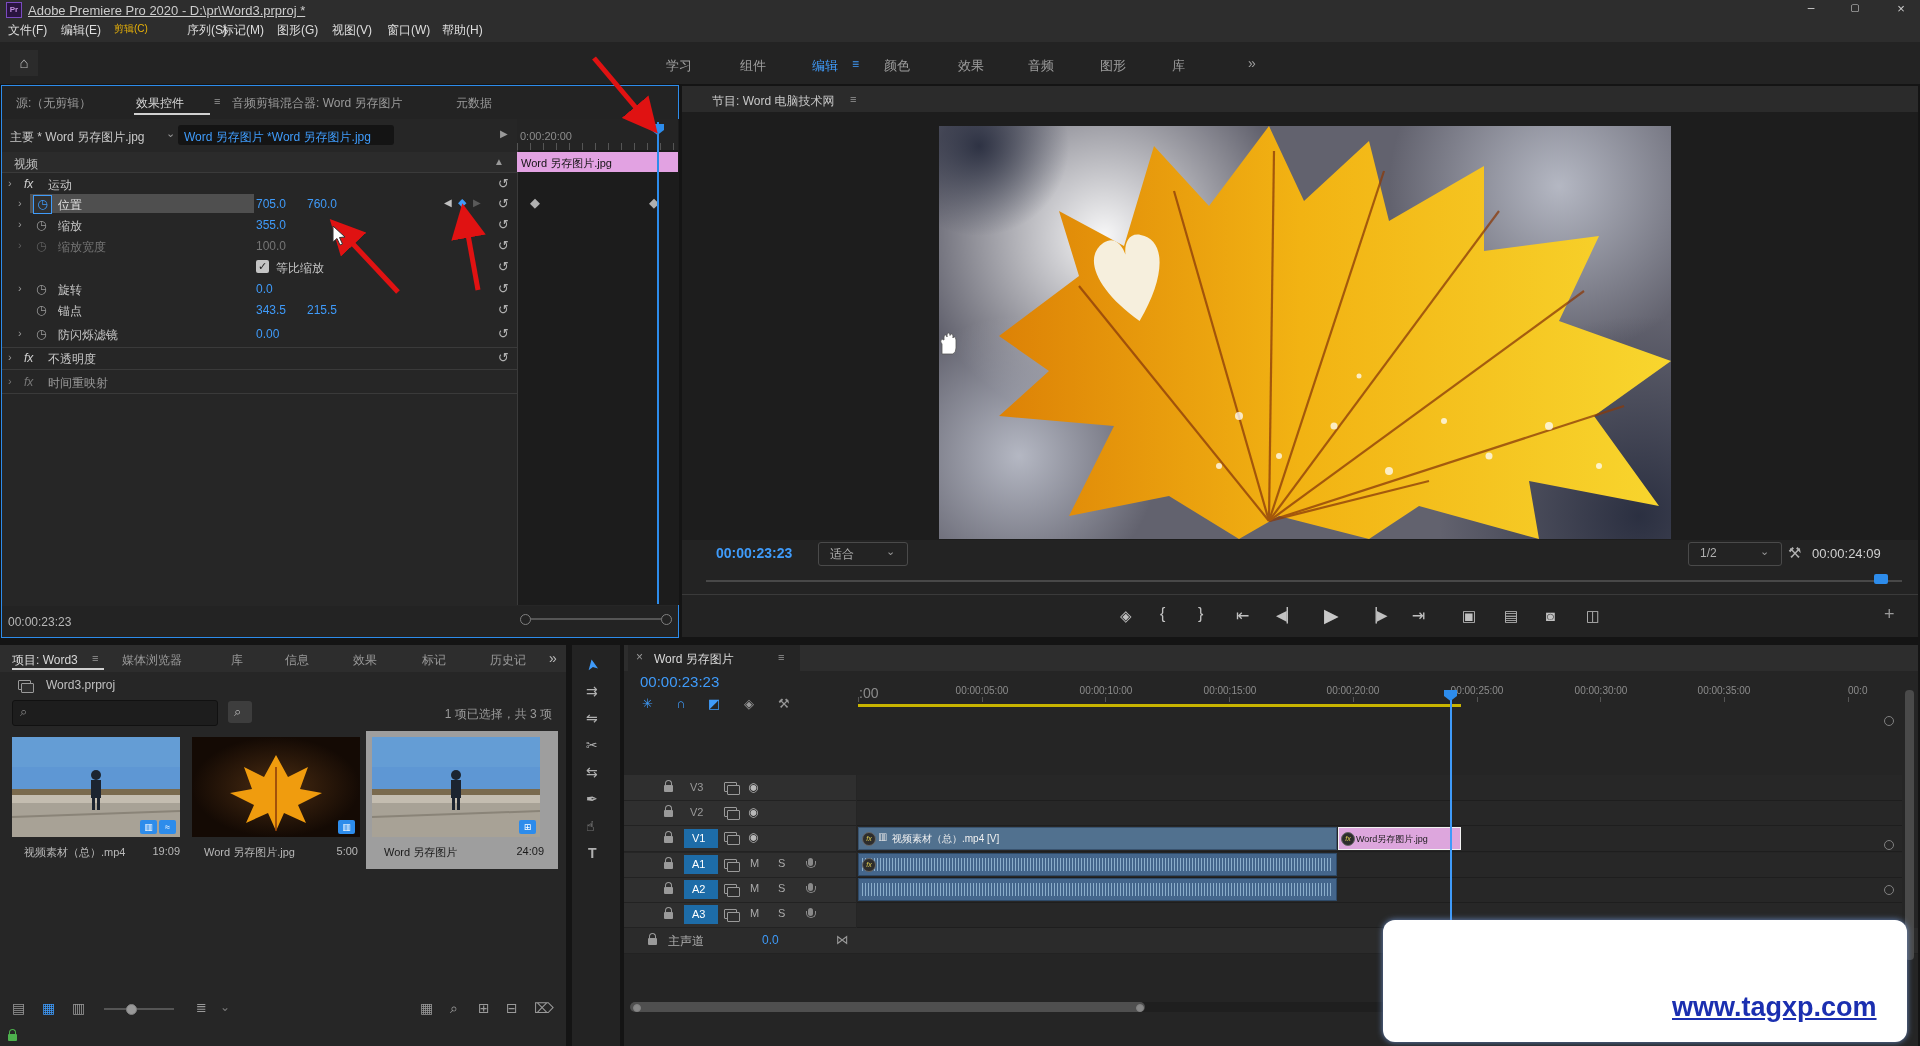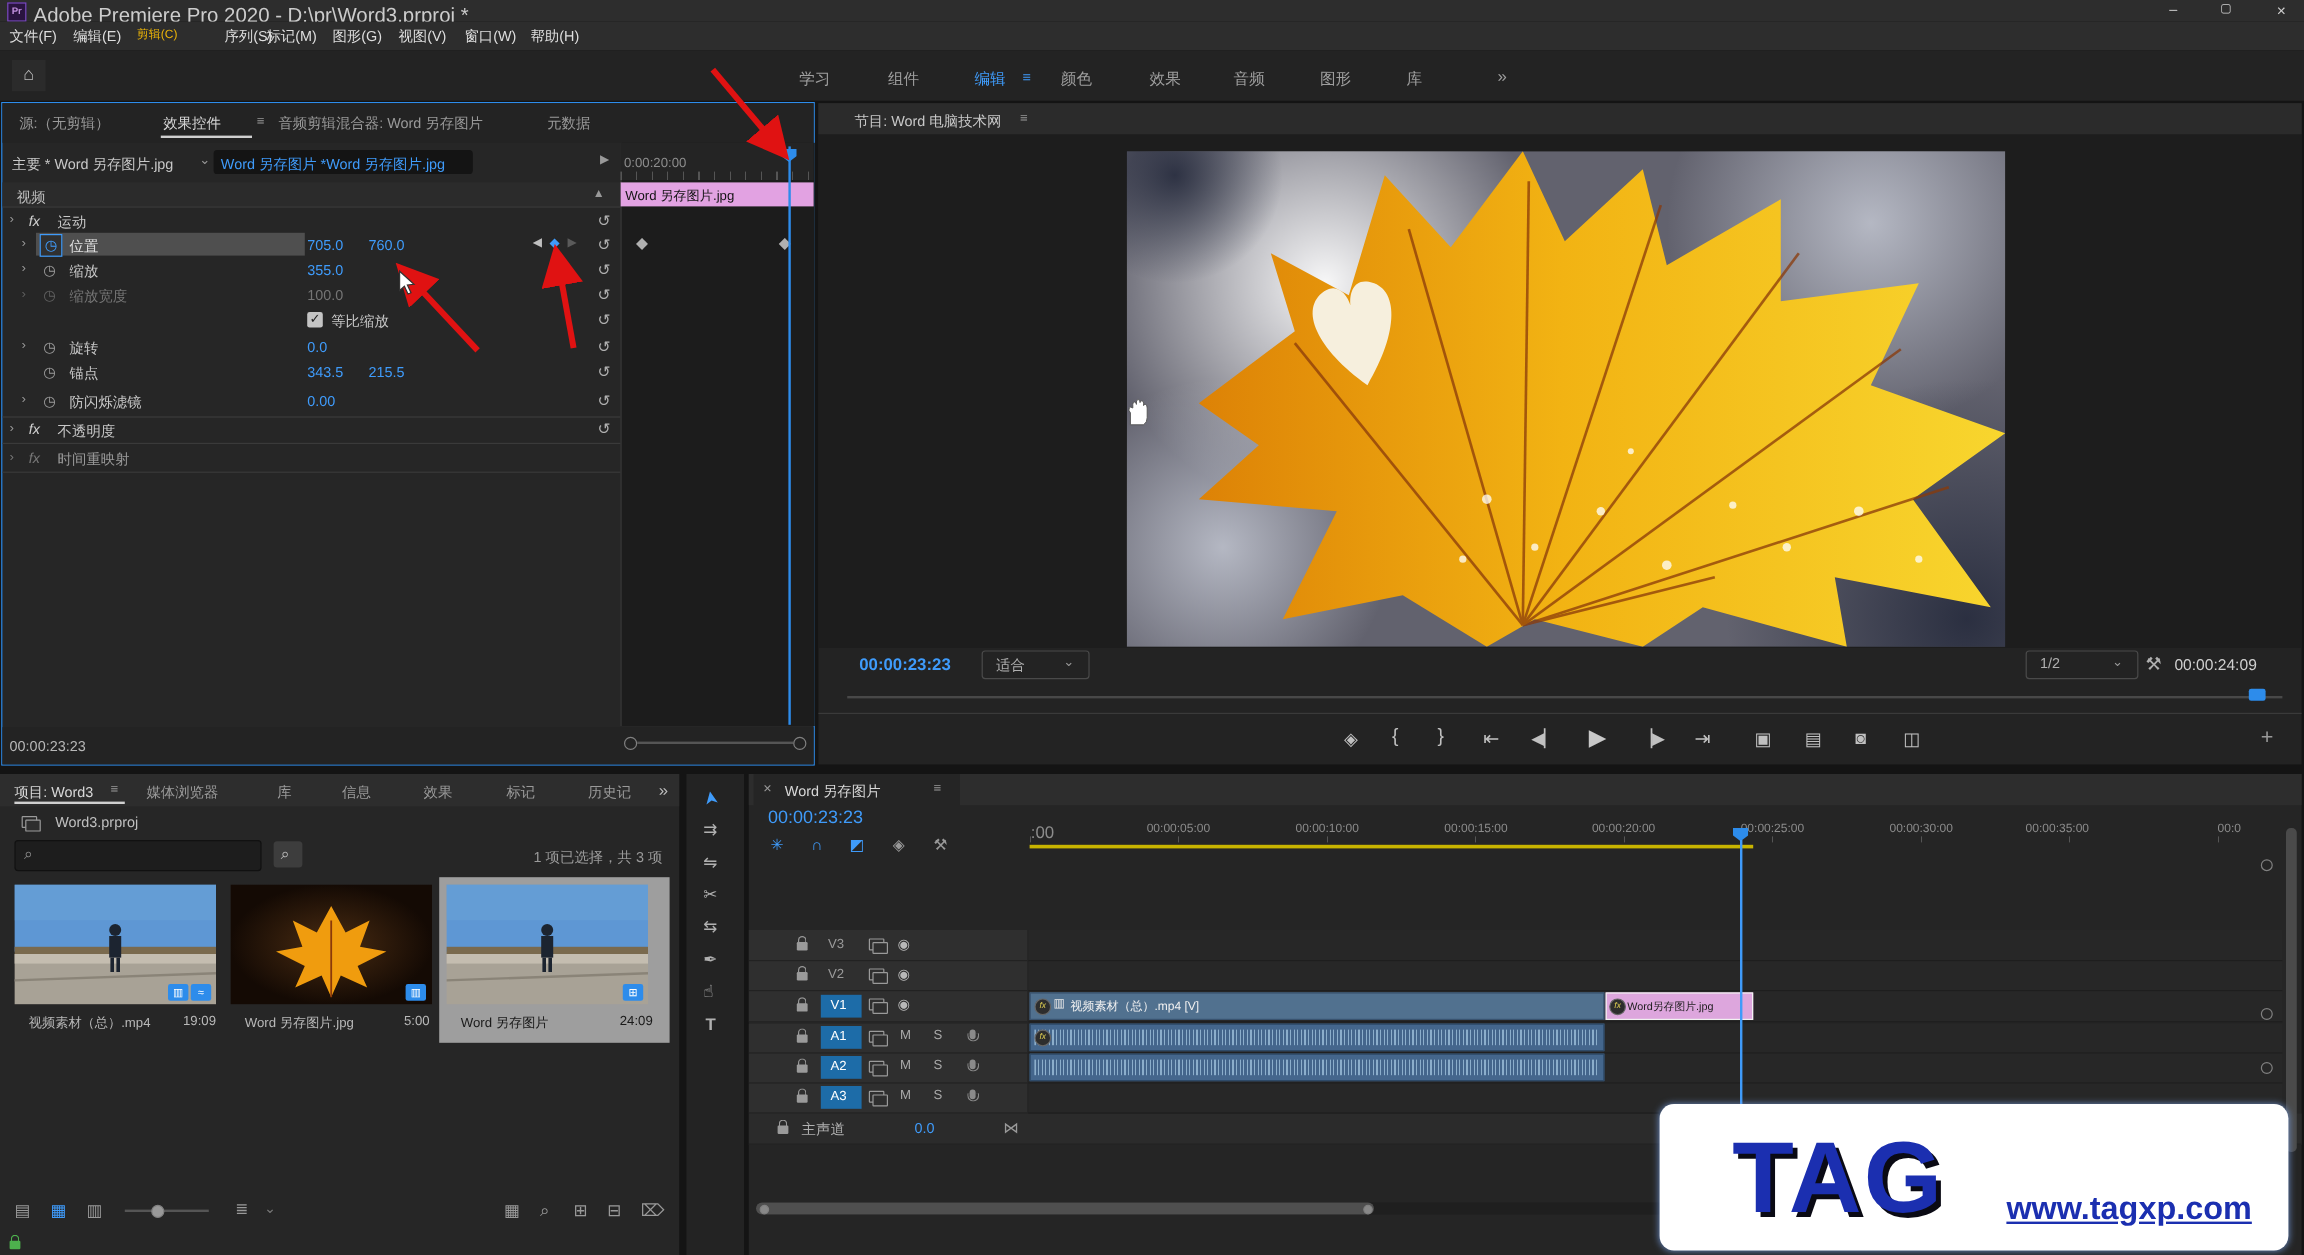--- a/index.html
+++ b/index.html
@@ -27,21 +27,21 @@
   .val{color:#3f9bfa;font-size:12px;}
   .sep{position:absolute;background:#3a3a3a;height:1px;}
 </style>
 </head>
 <body>
 
 <div id="root">
 
   <div class="a" style="left:0;top:0;width:1920px;height:18px;background:#2d2d2d;"></div>
   <div class="a" style="left:6px;top:2px;width:14px;height:14px;background:#2a1440;border:1px solid #7a4bbf;color:#c08fdc;font-size:8px;font-weight:bold;text-align:center;line-height:13px;">Pr</div>
-  <div class="a txt" style="left:28px;top:3px;font-size:17px;color:#cccccc;">Adobe Premiere Pro 2020 - D:\pr\Word3.prproj *</div>
+  <div class="a txt" style="left:28px;top:3px;font-size:13px;color:#cccccc;text-decoration:underline;">Adobe Premiere Pro 2020 - D:\pr\Word3.prproj *</div>
   <div class="a txt" style="left:1796px;top:1px;width:30px;text-align:center;font-size:12px;color:#cfcfcf;">–</div>
   <div class="a txt" style="left:1840px;top:2px;width:30px;text-align:center;font-size:10px;color:#cfcfcf;">▢</div>
   <div class="a txt" style="left:1886px;top:1px;width:30px;text-align:center;font-size:13px;color:#cfcfcf;">×</div>
 
   <div class="a" style="left:0;top:18px;width:1920px;height:24px;background:#2d2d2d;"></div>
   <div class="a txt" style="left:8px;top:22px;font-size:12px;color:#dedede;">文件(F)</div>
   <div class="a txt" style="left:61px;top:22px;font-size:12px;color:#dedede;">编辑(E)</div>
   <div class="a txt" style="left:114px;top:22px;font-size:10px;color:#eab308;">剪辑(C)</div>
   <div class="a txt" style="left:167px;top:22px;font-size:12px;color:#dedede;margin-left:20px;">序列(S)</div>
   <div class="a txt" style="left:222px;top:22px;font-size:12px;color:#dedede;">标记(M)</div>
@@ -363,21 +363,21 @@
   <div class="a txt" style="left:744px;top:696px;font-size:13px;color:#999;">◈</div>
   <div class="a txt" style="left:778px;top:696px;font-size:13px;color:#999;">⚒</div>
 
   <div class="a txt" style="left:859px;top:685px;font-size:14px;color:#8c8c8c;">:00</div>
   <div class="a txt" style="left:946px;top:685px;width:72px;text-align:center;font-size:10px;color:#8c8c8c;">00:00:05:00</div>
   <div class="a txt" style="left:1070px;top:685px;width:72px;text-align:center;font-size:10px;color:#8c8c8c;">00:00:10:00</div>
   <div class="a txt" style="left:1194px;top:685px;width:72px;text-align:center;font-size:10px;color:#8c8c8c;">00:00:15:00</div>
   <div class="a txt" style="left:1317px;top:685px;width:72px;text-align:center;font-size:10px;color:#8c8c8c;">00:00:20:00</div>
   <div class="a txt" style="left:1441px;top:685px;width:72px;text-align:center;font-size:10px;color:#8c8c8c;">00:00:25:00</div>
   <div class="a txt" style="left:1565px;top:685px;width:72px;text-align:center;font-size:10px;color:#8c8c8c;">00:00:30:00</div>
-  <div class="a txt" style="left:1688px;top:685px;width:72px;text-align:left;font-size:10px;color:#8c8c8c;">00:00:35:00</div>
+  <div class="a txt" style="left:1688px;top:685px;width:72px;text-align:center;font-size:10px;color:#8c8c8c;">00:00:35:00</div>
   <div class="a txt" style="left:1848px;top:685px;font-size:10px;color:#8c8c8c;">00:0</div>
   <div class="a" style="left:858px;top:697px;width:1044px;height:5px;background:repeating-linear-gradient(90deg,#555 0 1px,rgba(0,0,0,0) 1px 123.75px);"></div>
   <div class="a" style="left:858px;top:704px;width:603px;height:3px;background:#c8b400;"></div>
 
   <div class="a" style="left:624px;top:775px;width:232px;height:25px;background:#2f2f2f;border-bottom:1px solid #222;"></div>
   <div class="a" style="left:624px;top:801px;width:232px;height:24px;background:#2f2f2f;border-bottom:1px solid #222;"></div>
   <div class="a" style="left:624px;top:826px;width:232px;height:25px;background:#2f2f2f;border-bottom:1px solid #222;"></div>
   <div class="a" style="left:624px;top:853px;width:232px;height:24px;background:#2f2f2f;border-bottom:1px solid #222;"></div>
   <div class="a" style="left:624px;top:878px;width:232px;height:24px;background:#2f2f2f;border-bottom:1px solid #222;"></div>
   <div class="a" style="left:624px;top:903px;width:232px;height:24px;background:#2f2f2f;border-bottom:1px solid #222;"></div>
@@ -458,21 +458,20 @@
   <div class="circ" style="left:1884px;top:716px;width:8px;height:8px;"></div>
   <div class="circ" style="left:1884px;top:840px;width:8px;height:8px;"></div>
   <div class="circ" style="left:1884px;top:885px;width:8px;height:8px;"></div>
   <div class="a" style="left:1905px;top:690px;width:9px;height:270px;background:#4a4a4a;border-radius:4px;"></div>
   <div class="a" style="left:630px;top:1002px;width:1268px;height:10px;background:#1f1f1f;border-radius:5px;"></div>
   <div class="a" style="left:630px;top:1002px;width:515px;height:10px;background:#4f4f4f;border-radius:5px;"></div>
   <div class="circ" style="left:633px;top:1004px;width:6px;height:6px;background:#888;"></div>
   <div class="circ" style="left:1136px;top:1004px;width:6px;height:6px;background:#888;"></div>
 
   <div class="a" style="left:1383px;top:920px;width:524px;height:122px;background:#ffffff;border-radius:12px;box-shadow:0 0 6px rgba(120,160,230,.8);"></div>
-  <div class="a txt" style="left:1398px;top:926px;width:268px;text-align:center;font-size:84px;font-weight:bold;color:#1b2fb0;letter-spacing:2px;line-height:110px;text-shadow:4px 4px 0 #0a0a14;">TAG</div>
   <div class="a txt" style="left:1672px;top:992px;font-size:27px;font-weight:bold;color:#1b2fb0;text-decoration:underline;">www.tagxp.com</div>
 
   <svg class="a" style="left:0;top:0;pointer-events:none;" width="1920" height="1046" viewBox="0 0 1920 1046">
     <defs>
       <marker id="ah" markerWidth="7" markerHeight="7" refX="4" refY="3.5" orient="auto">
         <polygon points="0,0 7,3.5 0,7" fill="#e01212"></polygon>
       </marker>
     </defs>
     <line x1="398" y1="292" x2="340" y2="230" stroke="#e01212" stroke-width="5" marker-end="url(#ah)"></line>
     <line x1="478" y1="290" x2="465" y2="218" stroke="#e01212" stroke-width="5" marker-end="url(#ah)"></line>

